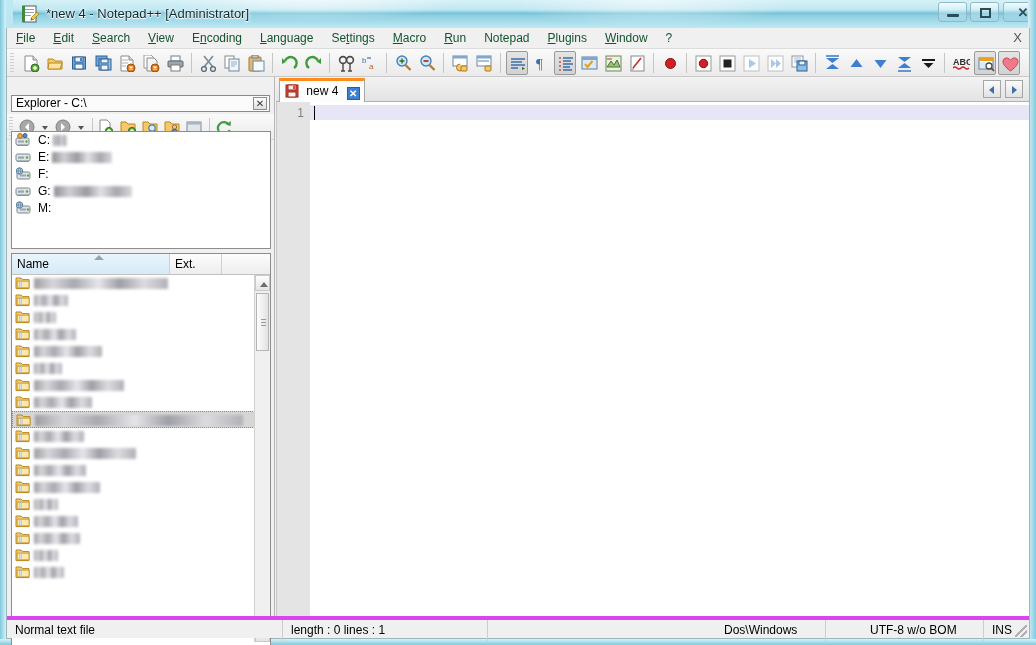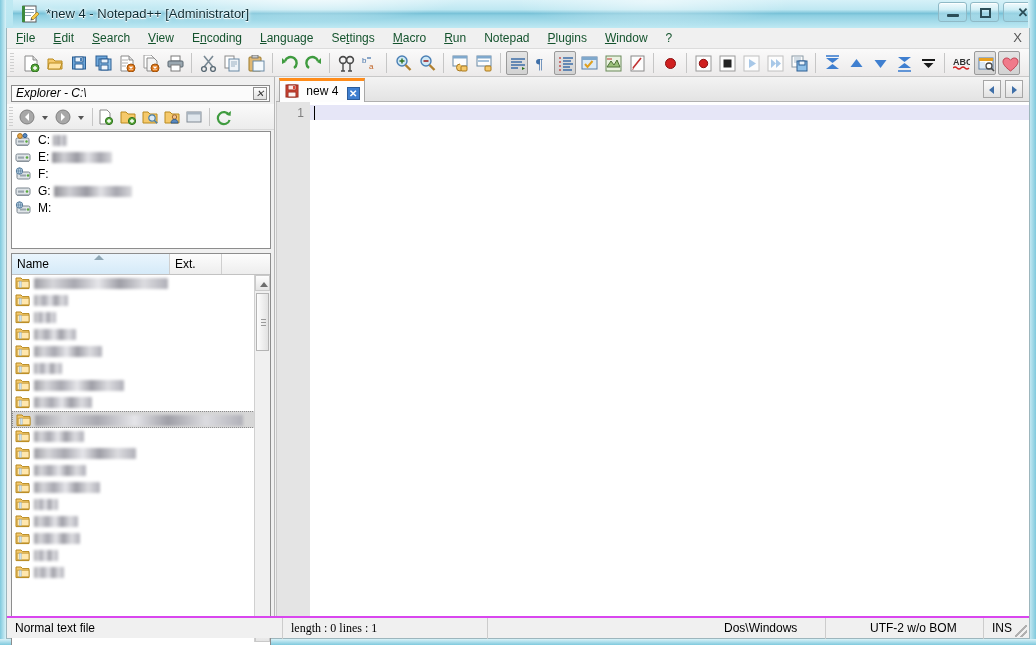--- a/index.html
+++ b/index.html
@@ -89,23 +89,23 @@
   .tsep { float:left; width:1px; height:20px; margin:4px 4px 0 4px; background:#c6c6c6; }
   .tbtn svg { position:absolute; left:3px; top:4px; }
 
   
   #main { position:relative; height:539px; }
   #explorer {
     position:absolute; left:0; top:0; width:268px; height:539px;
     background:#f0f0f0; border-right:1px solid #b6b6b6;
   }
   #exp-caption {
-    position:relative; margin:8px 4px 0 4px; height:17px;
+    position:relative; margin:18px 4px 0 4px; height:17px;
     border:1px solid #8a8a8a; background:#fbfbfb;
-    font-size:12px; line-height:15px; padding-left:4px; color:#000;font-style:italic;
+    font-size:12px; line-height:15px; padding-left:4px; color:#000;
   }
   #exp-caption-close {
     position:absolute; right:2px; top:1px; width:14px; height:13px;
     border:1px solid #8e8e8e; background:linear-gradient(180deg,#fdfdfd,#dfdfdf);
     font-size:10px; line-height:11px; text-align:center; color:#333;
   }
   #exp-toolbar {
     position:relative; height:26px; margin-top:2px; padding-left:10px;
     background:linear-gradient(180deg,#fafafa,#ececec); border-bottom:1px solid #d8d8d8;
   }
@@ -182,25 +182,25 @@
   #scintilla { position:absolute; left:0; top:25px; right:0; bottom:0; background:#fff;
     border-left:1px solid #c8c8c8; }
   #gutter { position:absolute; left:0; top:0; width:33px; height:100%;
     background:#e4e4e4; }
   #gutter .lineno { position:absolute; right:6px; top:4px; font:12px "Liberation Sans",sans-serif; color:#808080; }
   #caret-line { position:absolute; left:33px; top:3px; right:0; height:15px; background:#e6e6f7; }
   #caret { position:absolute; left:37px; top:4px; width:1px; height:14px; background:#000; }
 
   
   #statusbar { position:absolute; left:0; bottom:0; width:100%; height:22px;
-    background:#f0f0f0; border-top:2px solid #d946ef; }
+    background:#f0f0f0; border-top:4px solid #d946ef; }
   .sb-cell { position:absolute; top:0; height:21px; line-height:21px; font-size:12px;
     color:#000; padding-left:8px; border-right:1px solid #cccccc; white-space:nowrap; }
   #sb-type { left:0; width:276px; }
-  #sb-len  { left:276px; width:205px;font-family:Liberation Serif, serif; }
+  #sb-len  { left:276px; width:205px; }
   #sb-pos  { left:481px; width:264px; }
   #sb-eol  { left:709px; width:110px; }
   #sb-enc  { left:855px; width:122px; }
   #sb-ins  { left:977px; width:44px; border-right:none; }
   #sb-grip { position:absolute; right:2px; bottom:1px; width:12px; height:12px;
     background:
       linear-gradient(135deg,transparent 45%,#b0b0b0 45%,#b0b0b0 55%,transparent 55%),
       linear-gradient(135deg,transparent 70%,#b0b0b0 70%,#b0b0b0 80%,transparent 80%); }
 </style>
 </head>
@@ -812,19 +812,19 @@
           <div id="caret-line"></div>
           <div id="caret"></div>
         </div>
       </div>
     </div>
 
     <div id="statusbar">
       <div class="sb-cell" id="sb-type">Normal text file</div>
       <div class="sb-cell" id="sb-len">length : 0   lines : 1</div>
       <div class="sb-cell" id="sb-eol">Dos\Windows</div>
-      <div class="sb-cell" id="sb-enc">UTF-2 w/o BOM</div>
+      <div class="sb-cell" id="sb-enc">UTF-8 w/o BOM</div>
       <div class="sb-cell" id="sb-ins">INS</div>
       <div id="sb-grip"></div>
     </div>
 
   </div>
 </div>
 
 </body></html>

